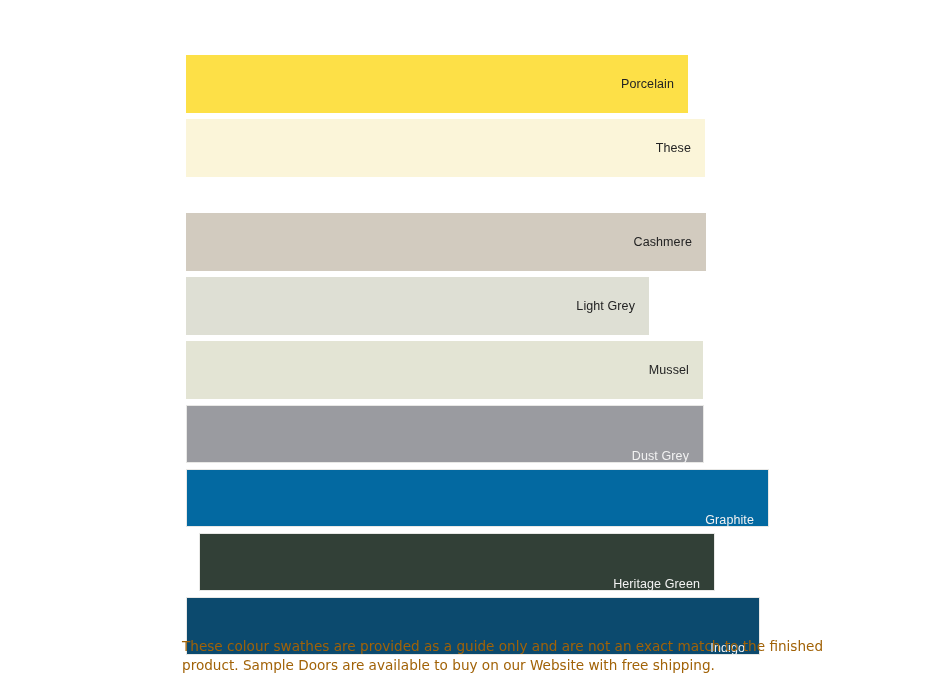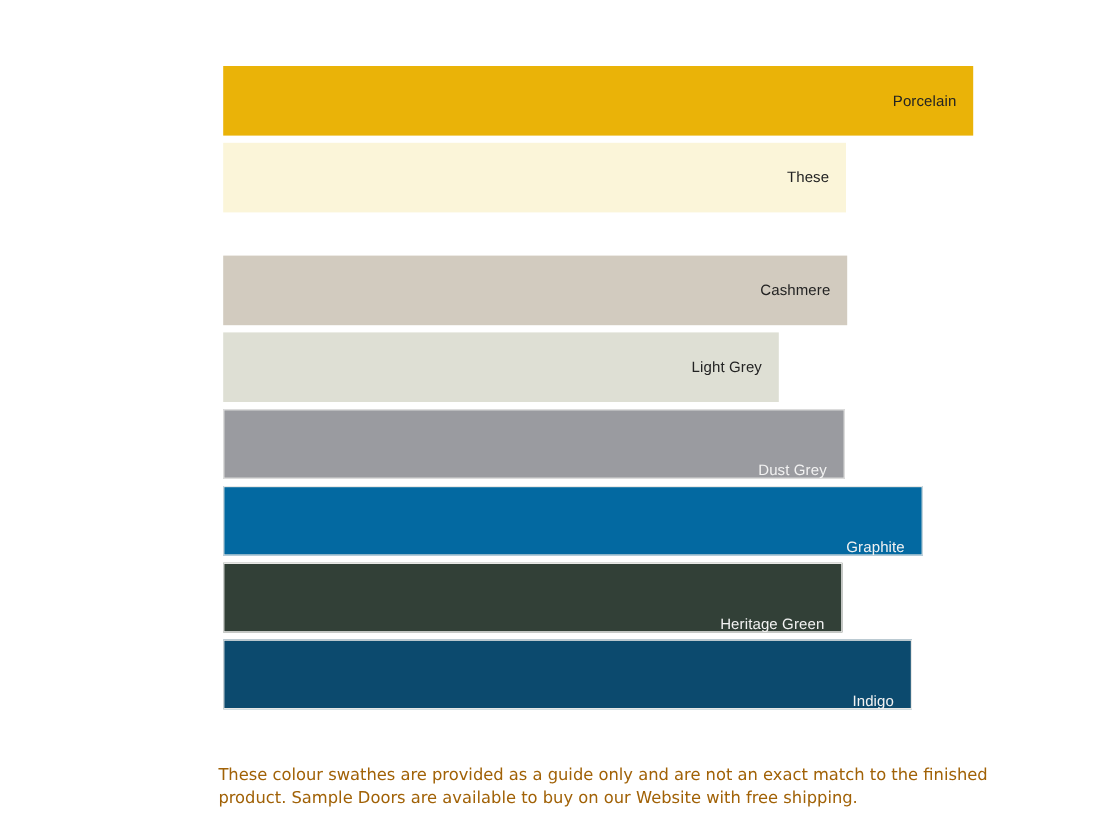--- a/index.html
+++ b/index.html
@@ -70,39 +70,42 @@
     color: #a16207;
     font-family: "DejaVu Sans", sans-serif;
   }
 </style>
 </head>
 <body>
 
 <div id="page">
 
   <div id="swatch-list">
-      <div class="swatch-row" style="background: #eab308; width: 625px;">
+      <div class="swatch-row" style="background: #fde047; width: 502px;">
         <span class="swatch-label dark-text">Porcelain</span>
       </div>
       <div class="swatch-row" style="background: rgb(251, 245, 217); width: 519px;">
         <span class="swatch-label dark-text">These</span>
       </div>
       <div class="swatch-row" style="background: rgb(210, 203, 191); width: 520px; margin-top: 36px;">
         <span class="swatch-label dark-text">Cashmere</span>
       </div>
       <div class="swatch-row" style="background: rgb(222, 223, 212); width: 463px;">
         <span class="swatch-label dark-text">Light Grey</span>
       </div>
+      <div class="swatch-row" style="background: rgb(227, 228, 212); width: 517px;">
+        <span class="swatch-label dark-text">Mussel</span>
+      </div>
       <div class="swatch-row bordered" style="background: rgb(154, 155, 160); width: 518px;">
         <span class="swatch-label light-text">Dust Grey</span>
       </div>
       <div class="swatch-row bordered" style="background: #0369a1; width: 583px;">
         <span class="swatch-label light-text">Graphite</span>
       </div>
-      <div class="swatch-row bordered" style="background: rgb(50, 64, 55); width: 516px;">
+      <div class="swatch-row bordered" style="background: rgb(50, 64, 55); width: 516px; margin-left: 13px;">
         <span class="swatch-label light-text">Heritage Green</span>
       </div>
       <div class="swatch-row bordered" style="background: #0c4a6e; width: 574px;">
         <span class="swatch-label light-text">Indigo</span>
       </div>
     </div>
 
   <div id="footer-note">These colour swathes are provided as a guide only and are not an exact match to the finished product.  Sample Doors are available to buy on our Website with free shipping.</div>
 
 </div>

